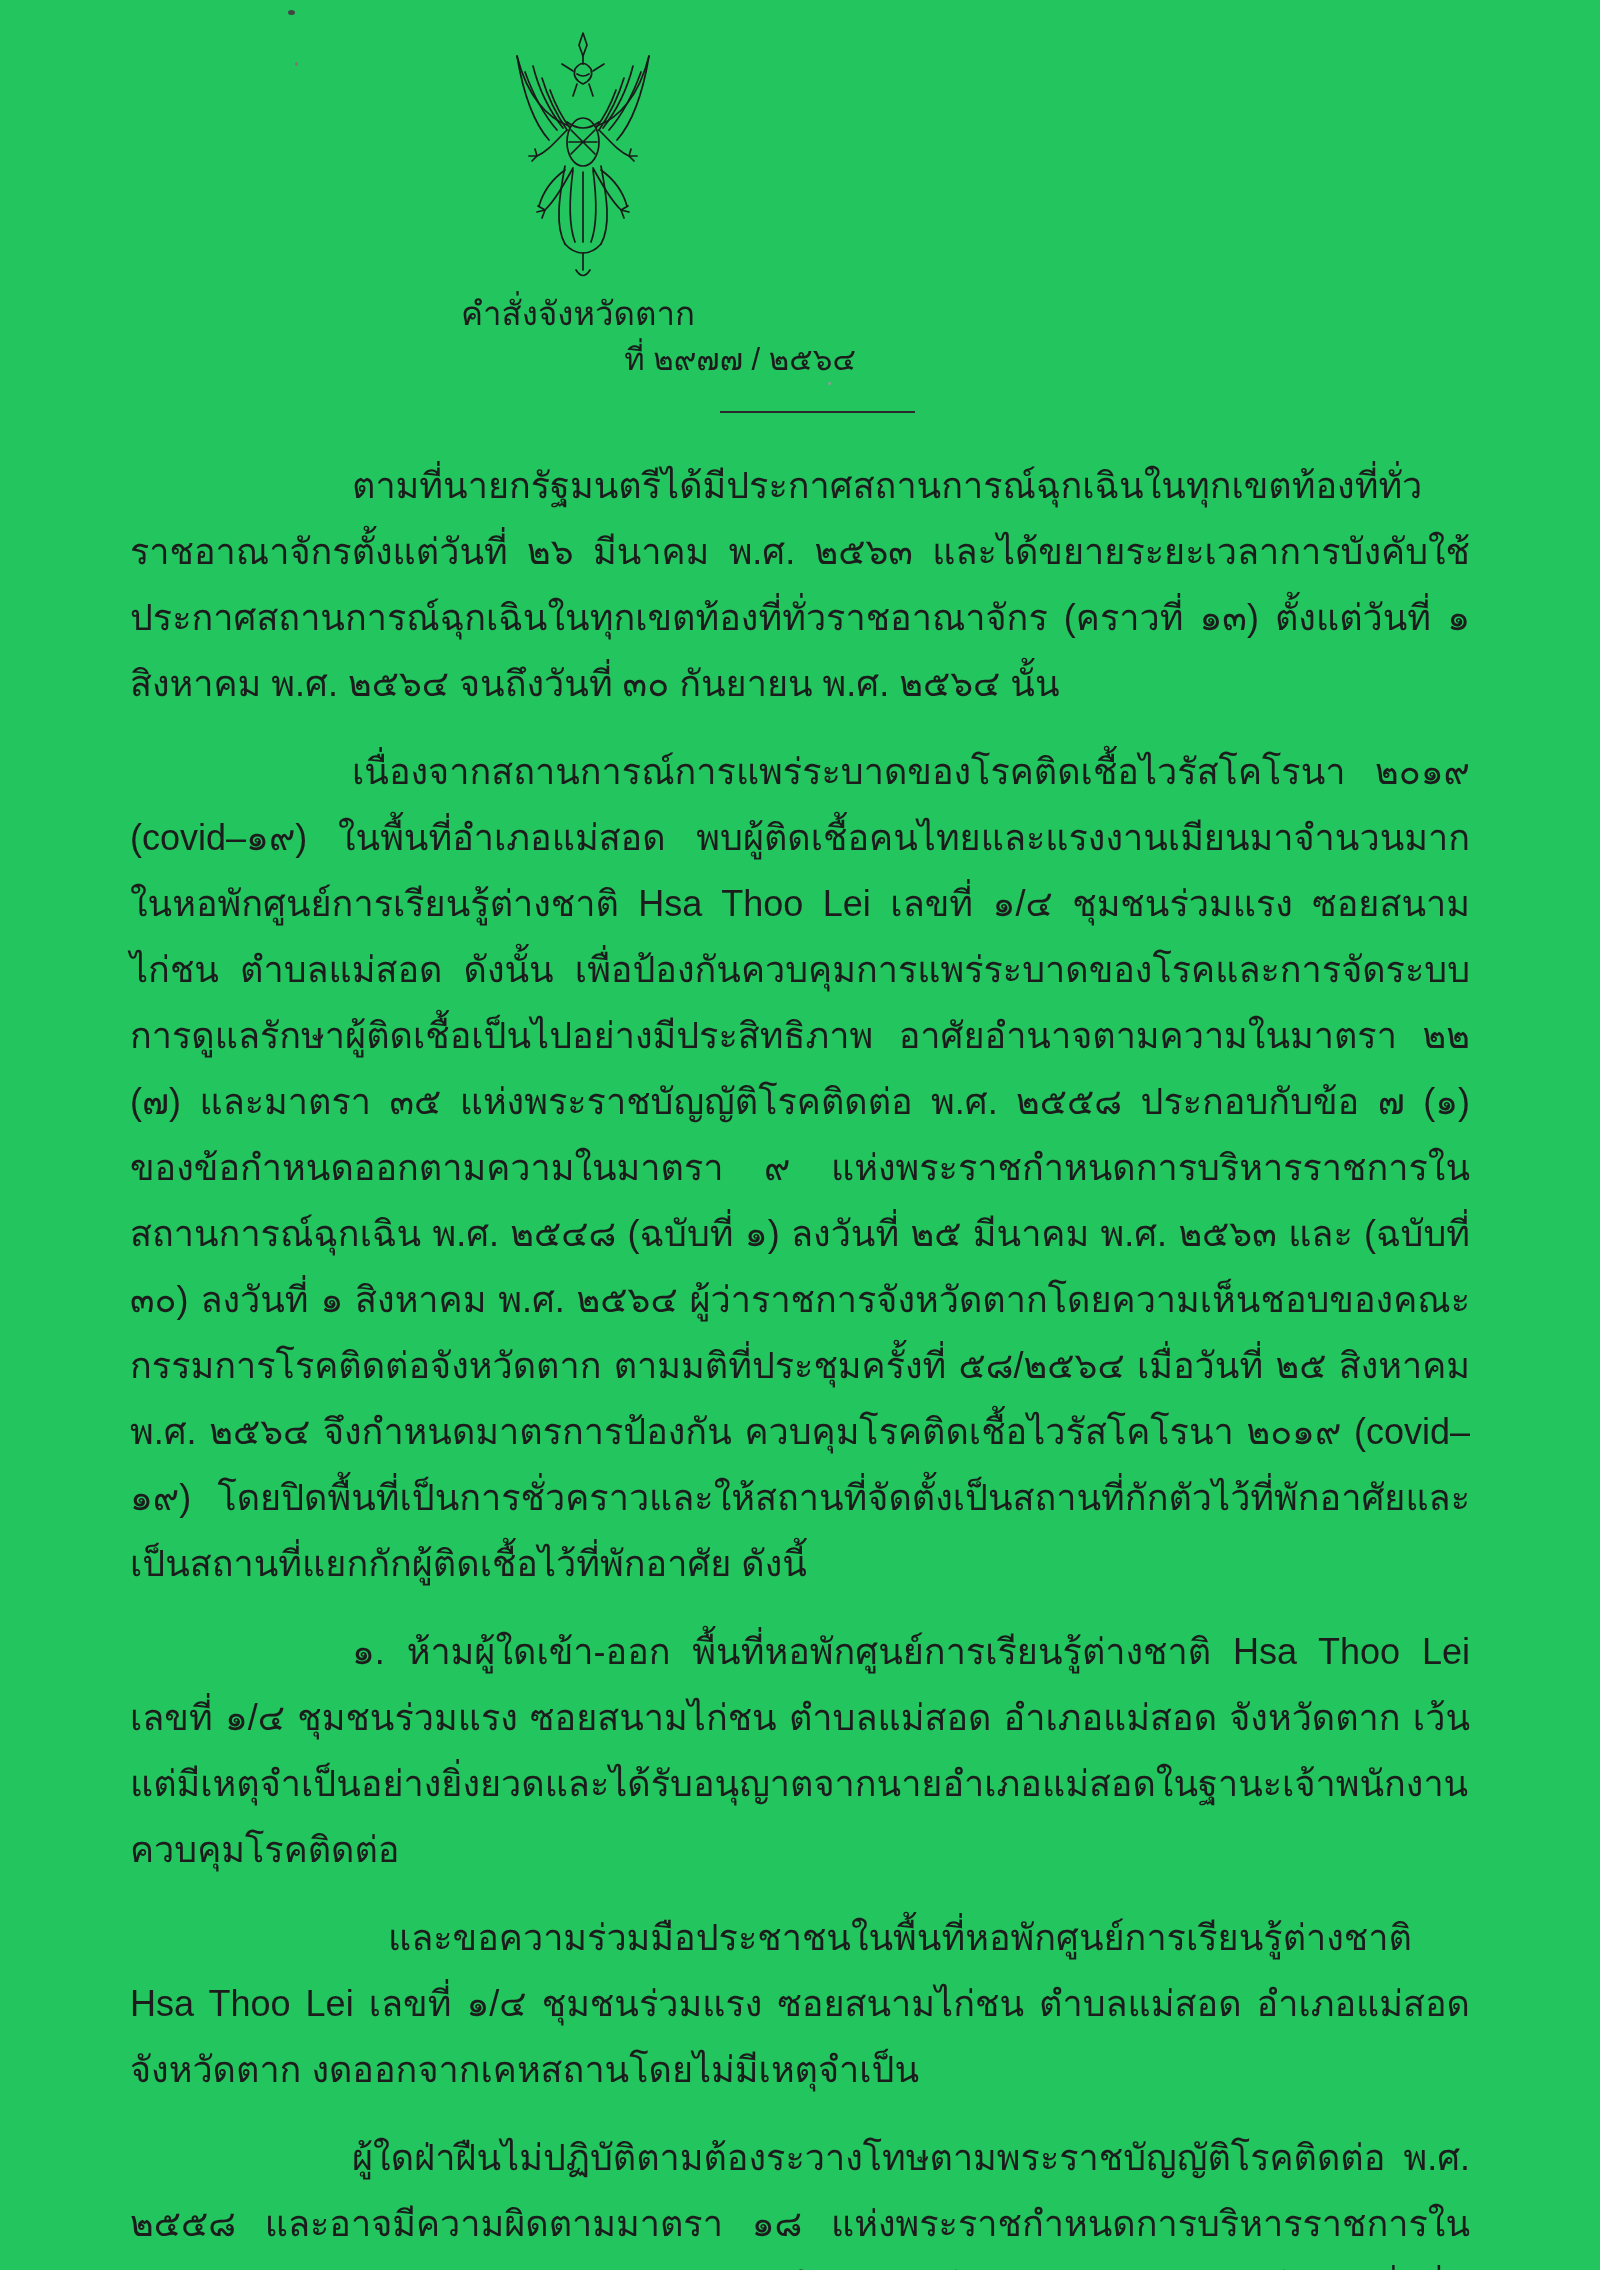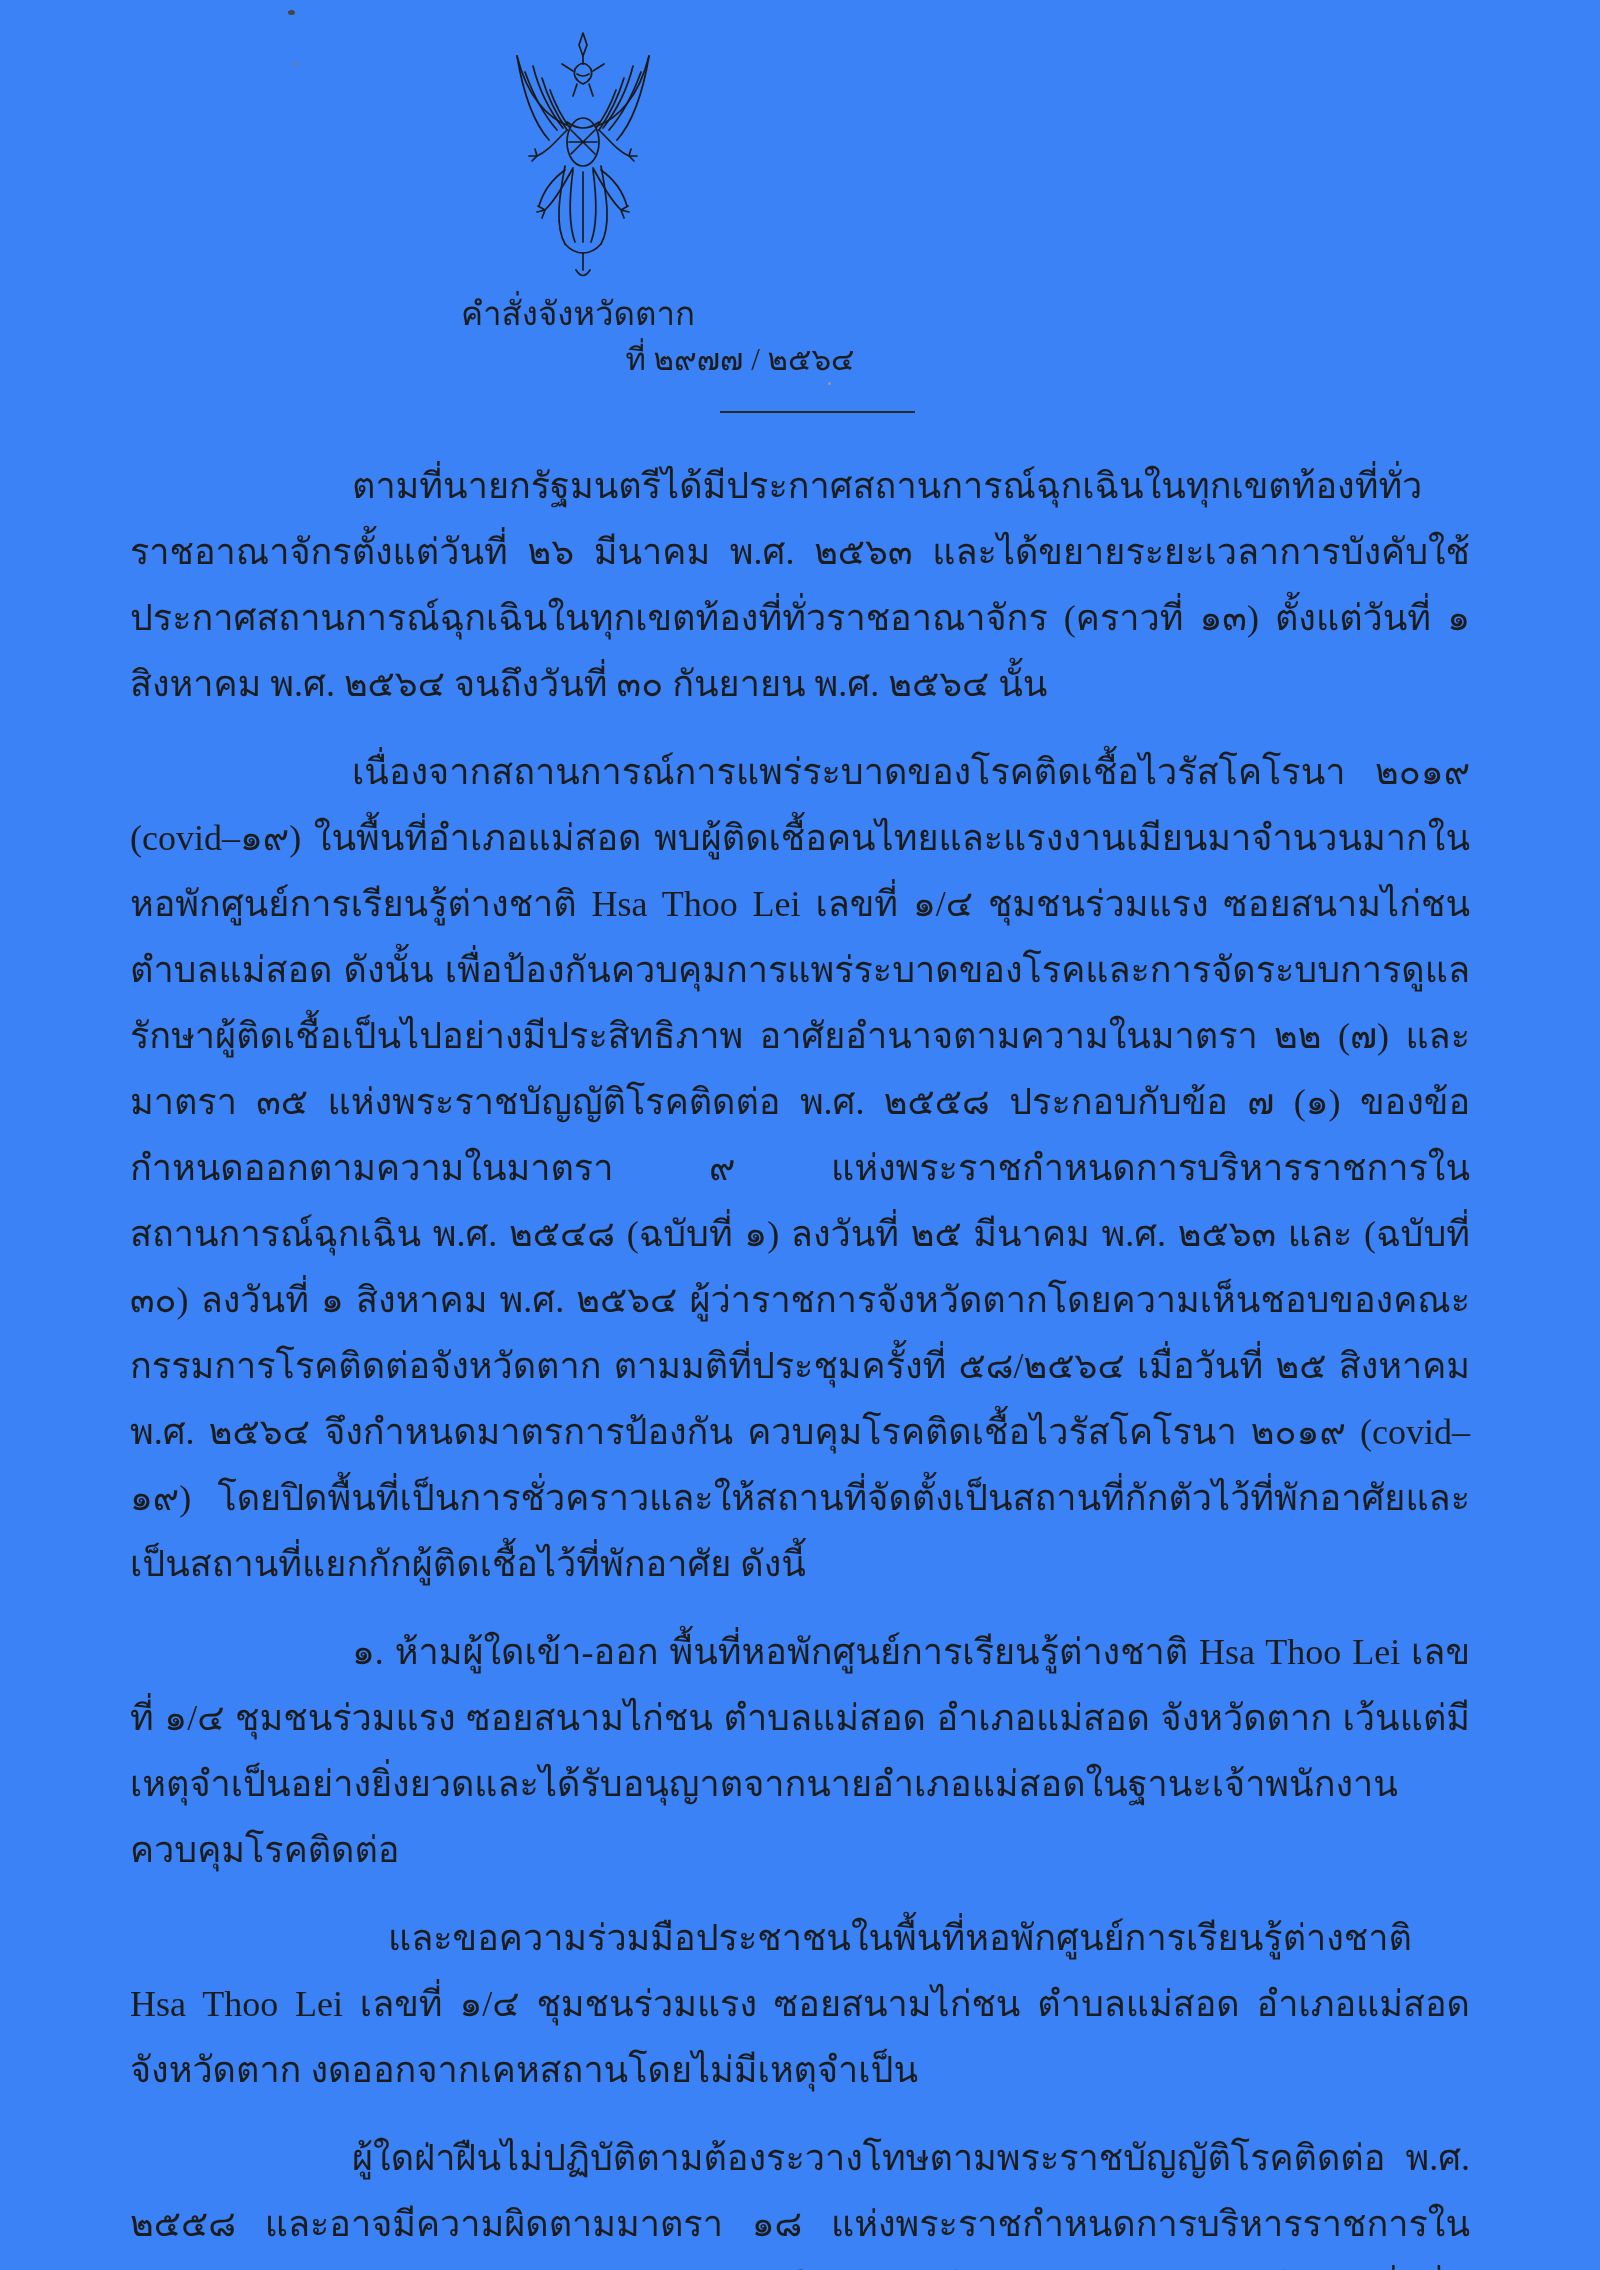--- a/index.html
+++ b/index.html
@@ -1,21 +1,21 @@
 <!DOCTYPE html>
 <html lang="th"><head>
 <meta charset="utf-8">
 <style>
   * { margin: 0; padding: 0; box-sizing: border-box; }
   html, body { background: #ffffff; }
   .page {
     width: 1600px; height: 2270px;
-    background: #3b82f6;
+    background: #22c55e;
     color: #1c1c1c;
-    font-family: Liberation Serif, serif;
+    font-family: Liberation Sans, sans-serif;
     position: relative;
     overflow: hidden;
   }
   .content { padding: 0 130px; }
 
   
   .emblem-wrap { width: 160px; height: 255px; margin: 30px 0 0 503px; }
   .emblem-wrap svg { display: block; width: 160px; height: 255px; }
 
   .doc-title {

